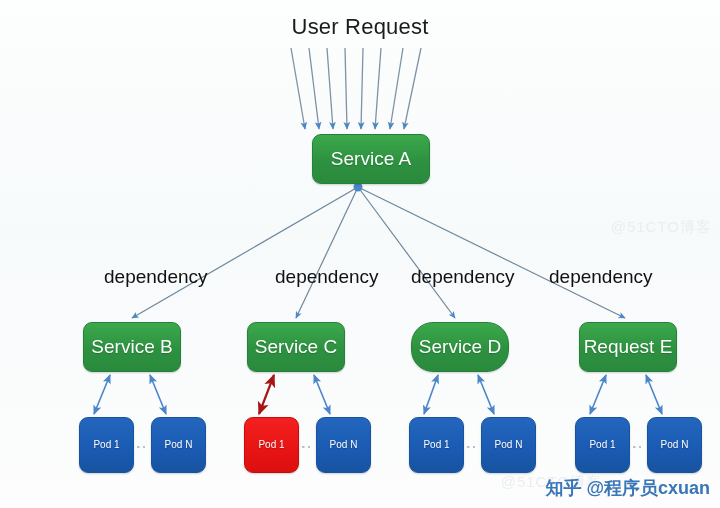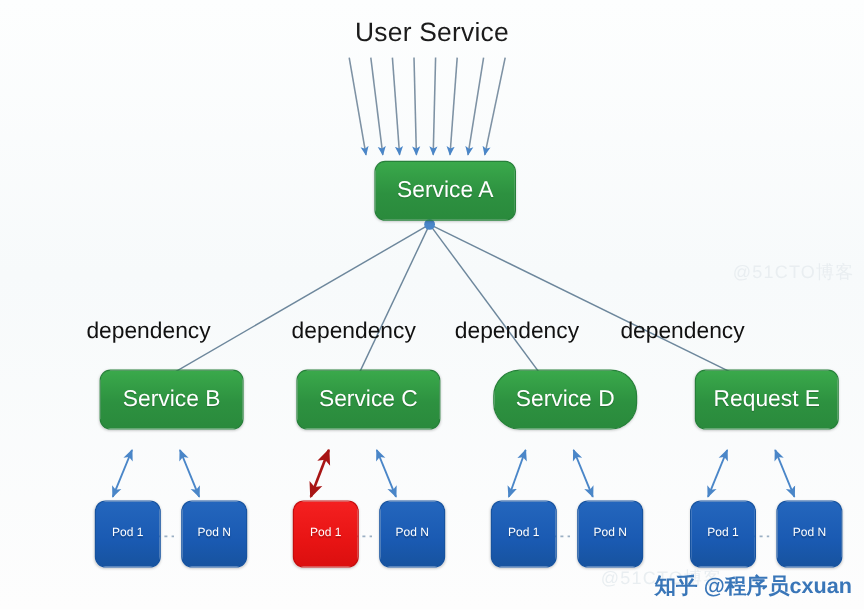--- a/index.html
+++ b/index.html
@@ -52,22 +52,22 @@
     box-shadow: 0 1px 2px rgba(0,0,0,0.18);
     text-shadow: 0 1px 1px rgba(0,0,0,0.22);
   }
   .svc-a {
     left: 300px;
     top: 134px;
     width: 118px;
     height: 50px;
   }
   .svc-row {
-    top: 308px;
-    width: 120px;
+    top: 322px;
+    width: 98px;
     height: 50px;
   }
   .pod {
     border-radius: 9px;
     font-size: 10px;
     width: 55px;
     height: 56px;
     top: 417px;
     background: linear-gradient(180deg, #2466bd 0%, #1a5ab2 60%, #17539f 100%);
     border: 1px solid #17539f;
@@ -77,20 +77,21 @@
   .pod.alert {
     background: linear-gradient(180deg, #f42020 0%, #e81414 60%, #db0f0f 100%);
     border: 1px solid #c50d0d;
   }
   .dep-label {
     position: absolute;
     top: 266px;
     font-size: 19px;
     color: #111111;
     white-space: nowrap;
+    margin-left: 32px;
   }
   .watermark-main {
     position: absolute;
     right: 10px;
     bottom: 8px;
     font-size: 18px;
     color: #2f6fb5;
     font-weight: bold;
     opacity: 0.95;
     white-space: nowrap;
@@ -169,21 +170,21 @@
     </g>
 
     <g stroke="#9bb0c4" stroke-width="1.4" stroke-dasharray="2.5 3.5">
       <line x1="125" y1="447" x2="145" y2="447"></line>
       <line x1="290" y1="447" x2="310" y2="447"></line>
       <line x1="455" y1="447" x2="475" y2="447"></line>
       <line x1="621" y1="447" x2="641" y2="447"></line>
     </g>
   </svg>
 
-  <div class="title">User Service</div>
+  <div class="title">User Request</div>
 
   <div class="node svc svc-a">Service A</div>
 
   <div class="dep-label" style="left:72px;">dependency</div>
   <div class="dep-label" style="left:243px;">dependency</div>
   <div class="dep-label" style="left:379px;">dependency</div>
   <div class="dep-label" style="left:517px;">dependency</div>
 
   <div class="node svc svc-row" style="left:71px;">Service B</div>
   <div class="node svc svc-row" style="left:235px;">Service C</div>

